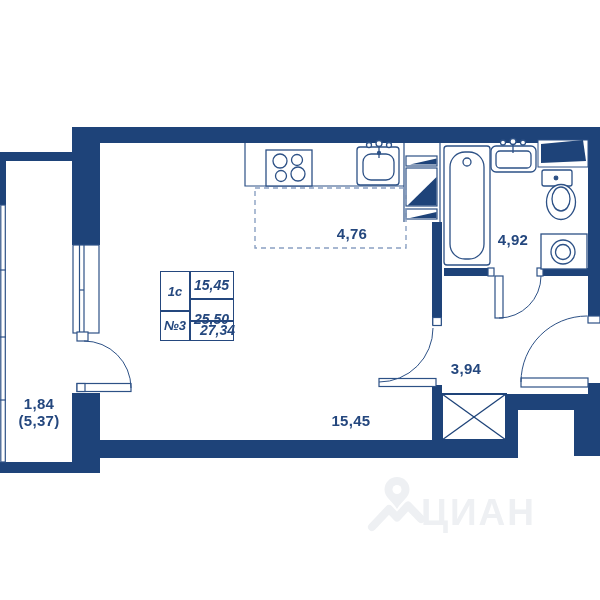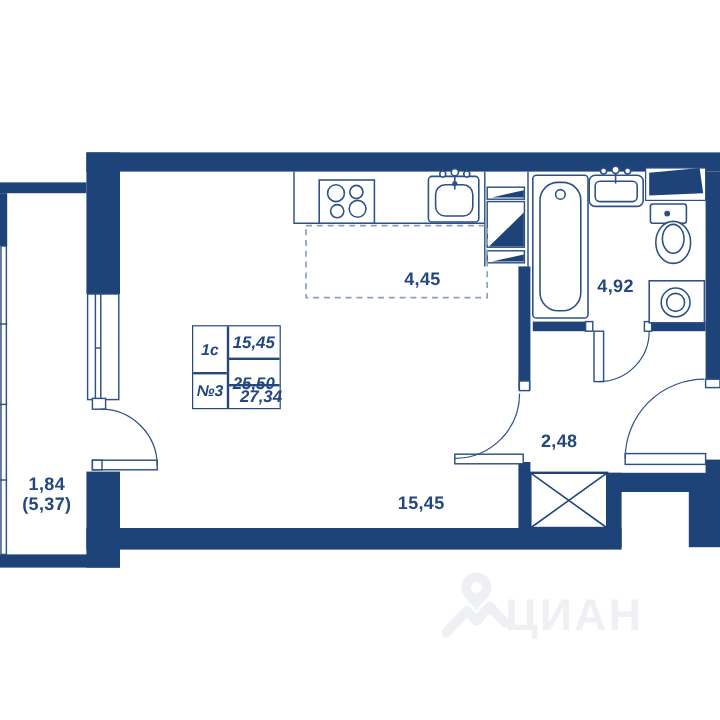--- a/index.html
+++ b/index.html
@@ -177,23 +177,23 @@
     <circle cx="563" cy="252" r="7.5"></circle>
   </g>
 
   <g>
     <path d="M 397,477 c -7,0 -12.5,5.5 -12.5,12.5 c 0,8 7.5,11 12.5,19.5 c 5,-8.5 12.5,-11.5 12.5,-19.5 c 0,-7 -5.5,-12.5 -12.5,-12.5 z" fill="#eef0f3"></path>
     <circle cx="397" cy="489.5" r="4.5" fill="#ffffff"></circle>
     <path d="M 372,527 L 389,509 L 397,517.5 L 408,505.5 L 421,519" fill="none" stroke="#eef0f3" stroke-width="8" stroke-linejoin="round" stroke-linecap="round"></path>
   </g>
 </svg>
 
-  <div class="dim" style="left:352px;top:233px">4,45</div>
+  <div class="dim" style="left:352px;top:233px">4,76</div>
   <div class="dim" style="left:513px;top:239px">4,92</div>
-  <div class="dim" style="left:466px;top:368px">2,48</div>
+  <div class="dim" style="left:466px;top:368px">3,94</div>
   <div class="dim" style="left:351px;top:420px">15,45</div>
   <div class="dim" style="left:39px;top:412px">
     <div>1,84</div>
     <div>(5,37)</div>
   </div>
 
   <div id="unit-table">
     <div class="v-div"></div>
     <div class="h-div-left"></div>
     <div class="h-div-r1"></div>

